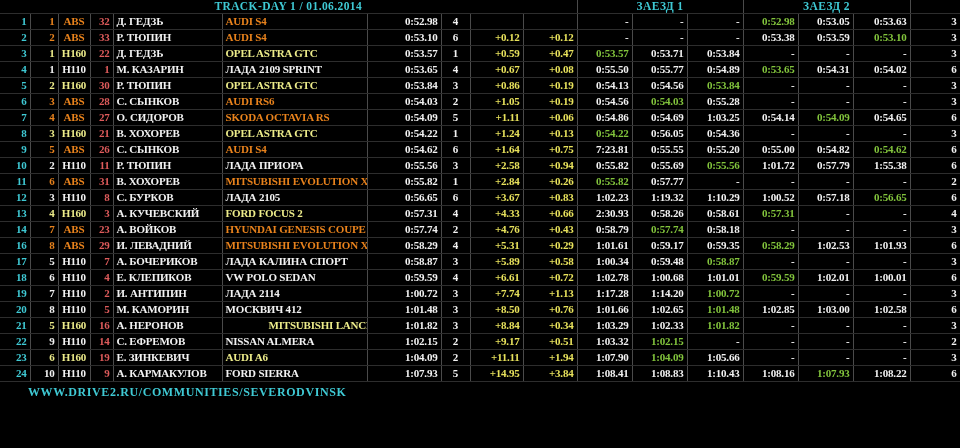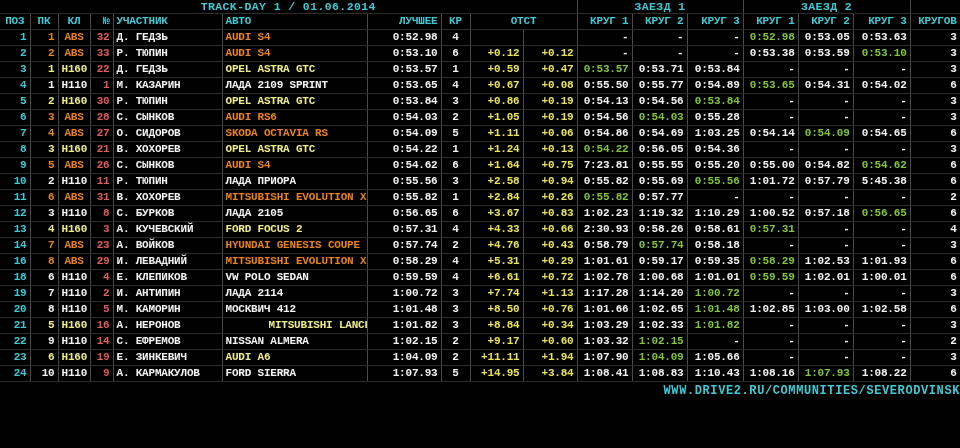--- a/index.html
+++ b/index.html
@@ -1,20 +1,20 @@
 <!DOCTYPE html>
 <html style="--bg: #000000; --cyan: #3fc9d4; --white: #f2f2f2; --red: #de5b5b; --green: #82c43c; --gapyellow: #e8e25c; --gridv: #4a4a4a; --gridh: #2d2d2d;"><head>
 <meta charset="utf-8">
 <style>
   html,body{margin:0;padding:0;background:#000;}
   .screen{
     position:relative;
     width:960px;height:448px;
     background:var(--bg,#000);
-    font-family:Liberation Mono, monospace;
+    font-family:Liberation Serif, serif;
     overflow:hidden;
   }
   table{
     border-collapse:collapse;
     table-layout:fixed;
     width:960px;
   }
   col.w1{width:30px}col.w2{width:28px}col.w3{width:32px}col.w4{width:23px}
   col.w5{width:109px}col.w6{width:145px}col.w7{width:74px}col.w8{width:29px}
   col.w9{width:53px}col.w10{width:54px}col.w11{width:55px}col.w12{width:55px}
@@ -47,21 +47,22 @@
     border-left:1px solid var(--gridv,#4a4a4a);
     border-right:1px solid var(--gridv,#4a4a4a);
   }
   .c-cyan{color:var(--cyan,#3fc9d4)}
   .c-white{color:var(--white,#f2f2f2)}
   .c-red{color:var(--red,#de5b5b)}
   .c-green{color:var(--green,#82c43c)}
   .c-gapyellow{color:var(--gapyellow,#e8e25c)}
   .footer{
     height:17px;line-height:17px;
-    text-align:right;
+    text-align:left;
+    margin-left:28px;
   }
   .footer-link{
     color:var(--cyan,#3fc9d4);
     font-size:12px;font-weight:bold;letter-spacing:0.6px;
     cursor:pointer;
   }
 </style>
 </head>
 <body>
 
@@ -86,38 +87,20 @@
         <col class="w16">
       <col class="w17">
     </colgroup>
     <thead>
       <tr class="title-row">
         <td colspan="10">TRACK-DAY 1 / 01.06.2014</td>
         <td colspan="3" class="group-cell">ЗАЕЗД 1</td>
         <td colspan="3" class="group-cell">ЗАЕЗД 2</td>
         <td></td>
       </tr>
-      <tr id="header-row">
-          <th class="al-center">ПОЗ</th>
-          <th class="al-center">ПК</th>
-          <th class="al-center">КЛ</th>
-          <th class="al-right">№</th>
-          <th class="al-left">УЧАСТНИК</th>
-          <th class="al-left">АВТО</th>
-          <th class="al-right">ЛУЧШЕЕ</th>
-          <th class="al-center">КР</th>
-          <th class="al-center" colspan="2">ОТСТ</th>
-          <th class="al-right">КРУГ 1</th>
-          <th class="al-right">КРУГ 2</th>
-          <th class="al-right">КРУГ 3</th>
-          <th class="al-right">КРУГ 1</th>
-          <th class="al-right">КРУГ 2</th>
-          <th class="al-right">КРУГ 3</th>
-          <th class="al-right">КРУГОВ</th>
-        </tr>
     </thead>
     <tbody id="results-body">
         <tr>
           <td class="al-right c-cyan">1</td>
           <td class="al-right" style="color: rgb(232, 130, 28);">1</td>
           <td class="al-center" style="color: rgb(232, 130, 28);">ABS</td>
           <td class="al-right c-red">32</td>
           <td class="al-left c-white">Д. ГЕДЗЬ</td>
           <td class="al-left" style="color: rgb(232, 130, 28);">AUDI S4</td>
           <td class="al-right c-white">0:52.98</td>
@@ -293,21 +276,21 @@
           <td class="al-left" style="color: rgb(242, 242, 242);">ЛАДА ПРИОРА</td>
           <td class="al-right c-white">0:55.56</td>
           <td class="al-center c-white">3</td>
           <td class="al-right c-gapyellow">+2.58</td>
           <td class="al-right c-gapyellow">+0.94</td>
           <td class="al-right c-white">0:55.82</td>
           <td class="al-right c-white">0:55.69</td>
           <td class="al-right c-green">0:55.56</td>
           <td class="al-right c-white">1:01.72</td>
           <td class="al-right c-white">0:57.79</td>
-          <td class="al-right c-white">5:45.38</td>
+          <td class="al-right c-white">1:55.38</td>
           <td class="al-right c-white">6</td>
         </tr>
         <tr>
           <td class="al-right c-cyan">11</td>
           <td class="al-right" style="color: rgb(232, 130, 28);">6</td>
           <td class="al-center" style="color: rgb(232, 130, 28);">ABS</td>
           <td class="al-right c-red">31</td>
           <td class="al-left c-white">В. ХОХОРЕВ</td>
           <td class="al-left" style="color: rgb(232, 130, 28);">MITSUBISHI EVOLUTION X</td>
           <td class="al-right c-white">0:55.82</td>
@@ -392,20 +375,39 @@
           <td class="al-right c-gapyellow">+0.29</td>
           <td class="al-right c-white">1:01.61</td>
           <td class="al-right c-white">0:59.17</td>
           <td class="al-right c-white">0:59.35</td>
           <td class="al-right c-green">0:58.29</td>
           <td class="al-right c-white">1:02.53</td>
           <td class="al-right c-white">1:01.93</td>
           <td class="al-right c-white">6</td>
         </tr>
         <tr>
+          <td class="al-right c-cyan">17</td>
+          <td class="al-right" style="color: rgb(242, 242, 242);">5</td>
+          <td class="al-center" style="color: rgb(242, 242, 242);">Н110</td>
+          <td class="al-right c-red">7</td>
+          <td class="al-left c-white">А. БОЧЕРИКОВ</td>
+          <td class="al-left" style="color: rgb(242, 242, 242);">ЛАДА КАЛИНА СПОРТ</td>
+          <td class="al-right c-white">0:58.87</td>
+          <td class="al-center c-white">3</td>
+          <td class="al-right c-gapyellow">+5.89</td>
+          <td class="al-right c-gapyellow">+0.58</td>
+          <td class="al-right c-white">1:00.34</td>
+          <td class="al-right c-white">0:59.48</td>
+          <td class="al-right c-green">0:58.87</td>
+          <td class="al-right c-white">-</td>
+          <td class="al-right c-white">-</td>
+          <td class="al-right c-white">-</td>
+          <td class="al-right c-white">3</td>
+        </tr>
+        <tr>
           <td class="al-right c-cyan">18</td>
           <td class="al-right" style="color: rgb(242, 242, 242);">6</td>
           <td class="al-center" style="color: rgb(242, 242, 242);">Н110</td>
           <td class="al-right c-red">4</td>
           <td class="al-left c-white">Е. КЛЕПИКОВ</td>
           <td class="al-left" style="color: rgb(242, 242, 242);">VW POLO SEDAN</td>
           <td class="al-right c-white">0:59.59</td>
           <td class="al-center c-white">4</td>
           <td class="al-right c-gapyellow">+6.61</td>
           <td class="al-right c-gapyellow">+0.72</td>
@@ -477,21 +479,21 @@
         <tr>
           <td class="al-right c-cyan">22</td>
           <td class="al-right" style="color: rgb(242, 242, 242);">9</td>
           <td class="al-center" style="color: rgb(242, 242, 242);">Н110</td>
           <td class="al-right c-red">14</td>
           <td class="al-left c-white">С. ЕФРЕМОВ</td>
           <td class="al-left" style="color: rgb(242, 242, 242);">NISSAN ALMERA</td>
           <td class="al-right c-white">1:02.15</td>
           <td class="al-center c-white">2</td>
           <td class="al-right c-gapyellow">+9.17</td>
-          <td class="al-right c-gapyellow">+0.60</td>
+          <td class="al-right c-gapyellow">+0.51</td>
           <td class="al-right c-white">1:03.32</td>
           <td class="al-right c-green">1:02.15</td>
           <td class="al-right c-white">-</td>
           <td class="al-right c-white">-</td>
           <td class="al-right c-white">-</td>
           <td class="al-right c-white">-</td>
           <td class="al-right c-white">2</td>
         </tr>
         <tr>
           <td class="al-right c-cyan">23</td>

